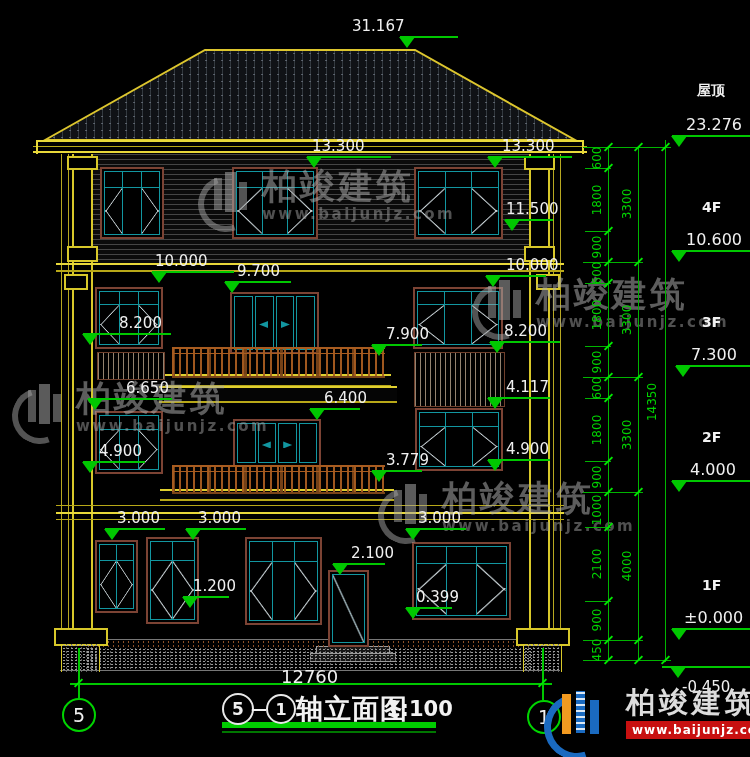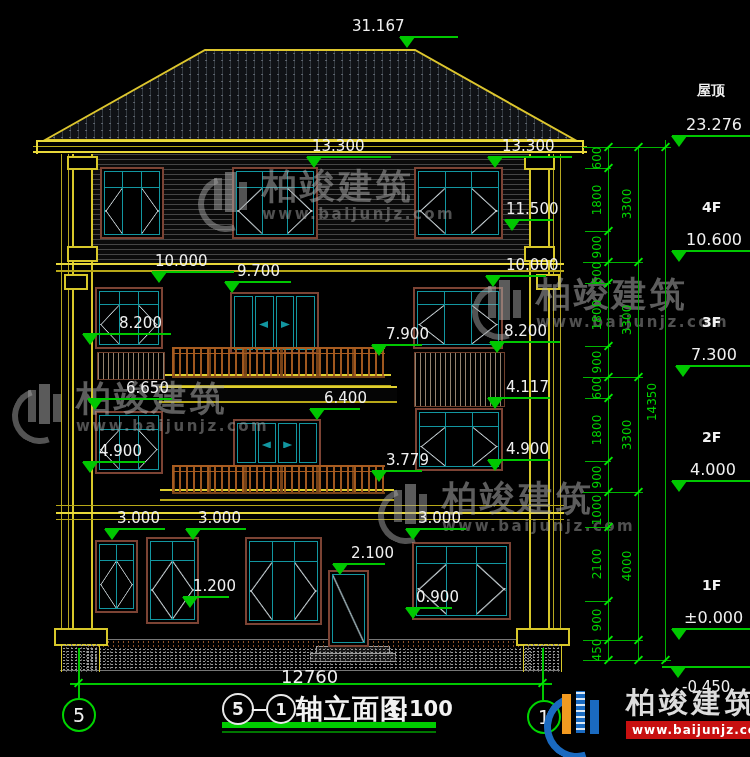--- a/index.html
+++ b/index.html
@@ -438,21 +438,21 @@
     <span class="mt" style="left:18px">2.100</span>
     <i class="ml" style="width:52px"></i>
       <i class="tri"></i>
     </div>
   <div class="mk" style="left:183px;top:596px">
     <span class="mt" style="left:10px">1.200</span>
     <i class="ml" style="width:46px"></i>
       <i class="tri"></i>
     </div>
   <div class="mk" style="left:406px;top:607px">
-    <span class="mt" style="left:10px">0.900</span>
+    <span class="mt" style="left:10px">0.399</span>
     <i class="ml" style="width:46px"></i>
       <i class="tri"></i>
     </div>
 
   <i class="vline" style="left:608px;top:147px;height:513px"></i>
   <i class="vline" style="left:638px;top:147px;height:513px"></i>
   <i class="vline" style="left:665px;top:140px;height:522px"></i>
 
   <div>
     <i class="hline" style="left:583px;top:147px;width:88px"></i>

